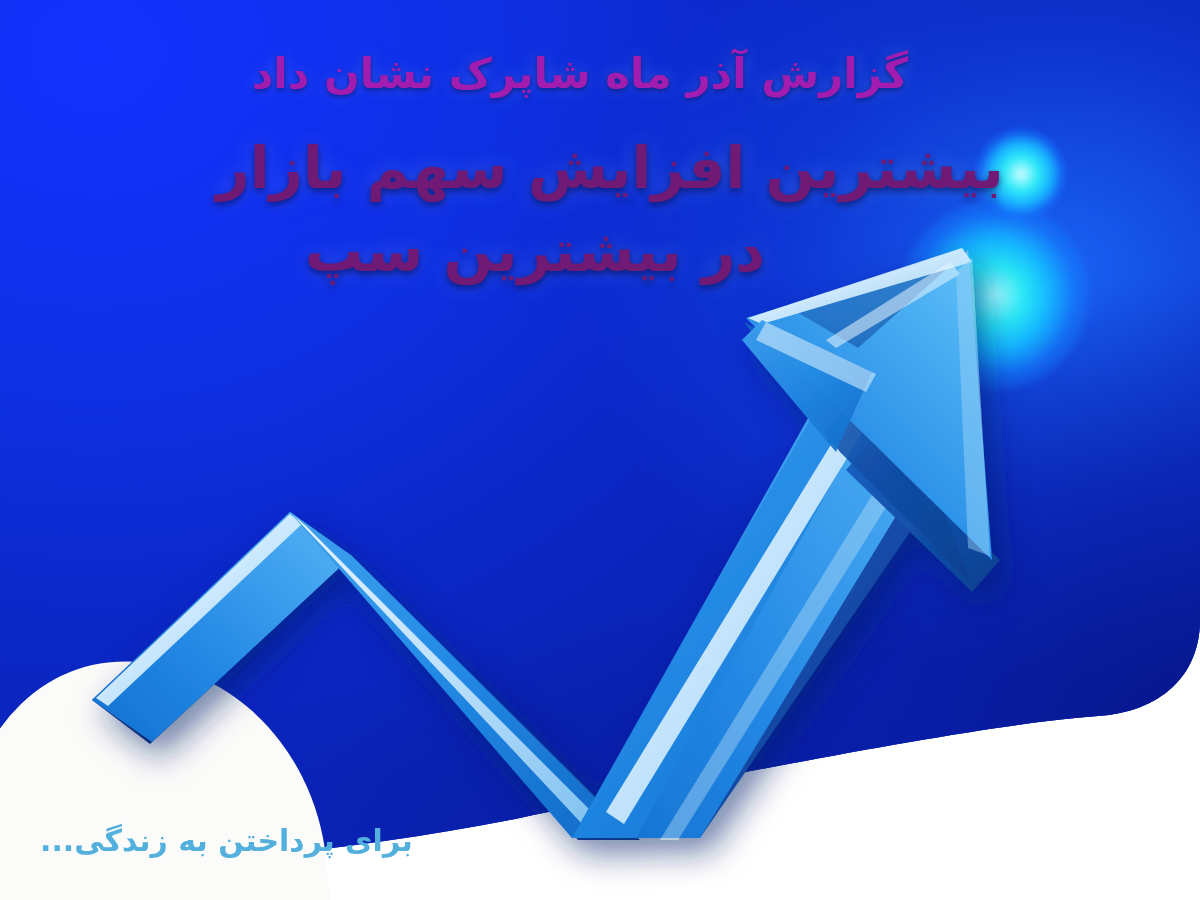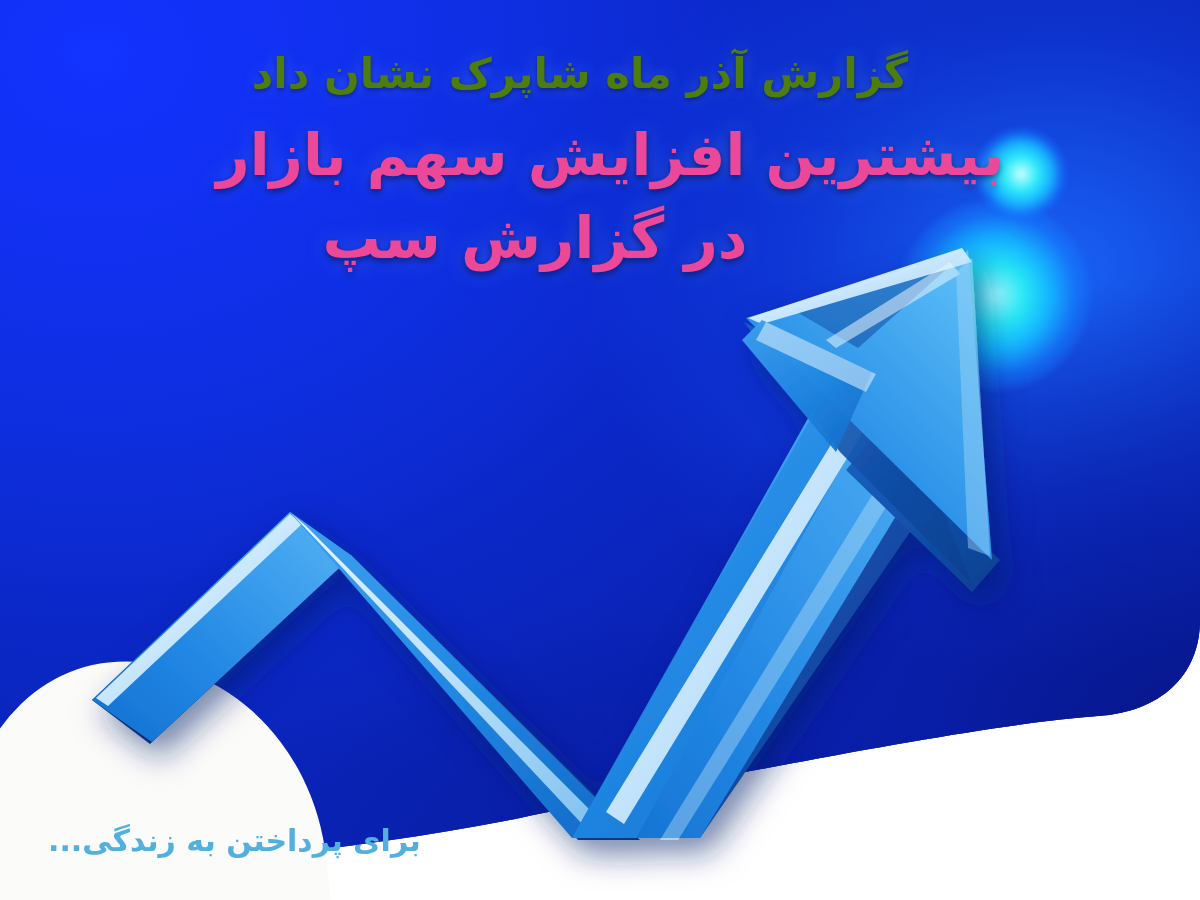--- a/index.html
+++ b/index.html
@@ -128,49 +128,49 @@
     width: 1200px;
     text-align: center;
     direction: rtl;
   }
   .kicker {
     margin: 0;
     padding: 46px 0 0 0;
     font-size: 42px;
     font-weight: 700;
     line-height: 1.34;
-    color: #4d7c0f;
+    color: #a21caf;
     letter-spacing: 0.2px;
     text-shadow:
        0 2px 5px rgba(0,10,70,0.55),
        0 0 16px rgba(140,200,255,0.30);
     padding-right: 40px;
   }
   .headline {
-    margin: 0;
+    margin: 13px;
     padding: 12px 40px 0 60px;
     font-size: 58px;
     font-weight: 800;
     line-height: 1.42;
-    color: #ec4899;
+    color: #701a75;
     letter-spacing: 0.3px;
     text-shadow:
        0 3px 7px rgba(0,8,60,0.60),
        0 0 22px rgba(150,205,255,0.28);
   }
   .headline .ln2 {
     display: block;
     padding-right: 150px;
   }
 
   
   .tagline {
     position: absolute;
     z-index: 7;
-    left: 48px;
+    left: 40px;
     bottom: 42px;
     font-size: 30px;
     font-weight: 700;
     color: #53b0dd;
     direction: rtl;
     letter-spacing: 0.3px;
     white-space: nowrap;
   }
 
   
@@ -281,20 +281,20 @@
         <path d="M 766 322 L 876 374 L 866 392 L 756 340 Z" fill="#d3ecfd" opacity="0.6"></path>
 
       </g>
     </svg>
   </div>
 
   <div class="text-block">
     <p class="kicker">گزارش آذر ماه شاپرک نشان داد</p>
     <h1 class="headline">
       <span>بیشترین افزایش سهم بازار</span>
-      <span class="ln2">در گزارش سپ</span>
+      <span class="ln2">در بیشترین سپ</span>
     </h1>
   </div>
 
   <div class="tagline">برای پرداختن به زندگی...</div>
 
 
 </div>
 
 </body></html>

